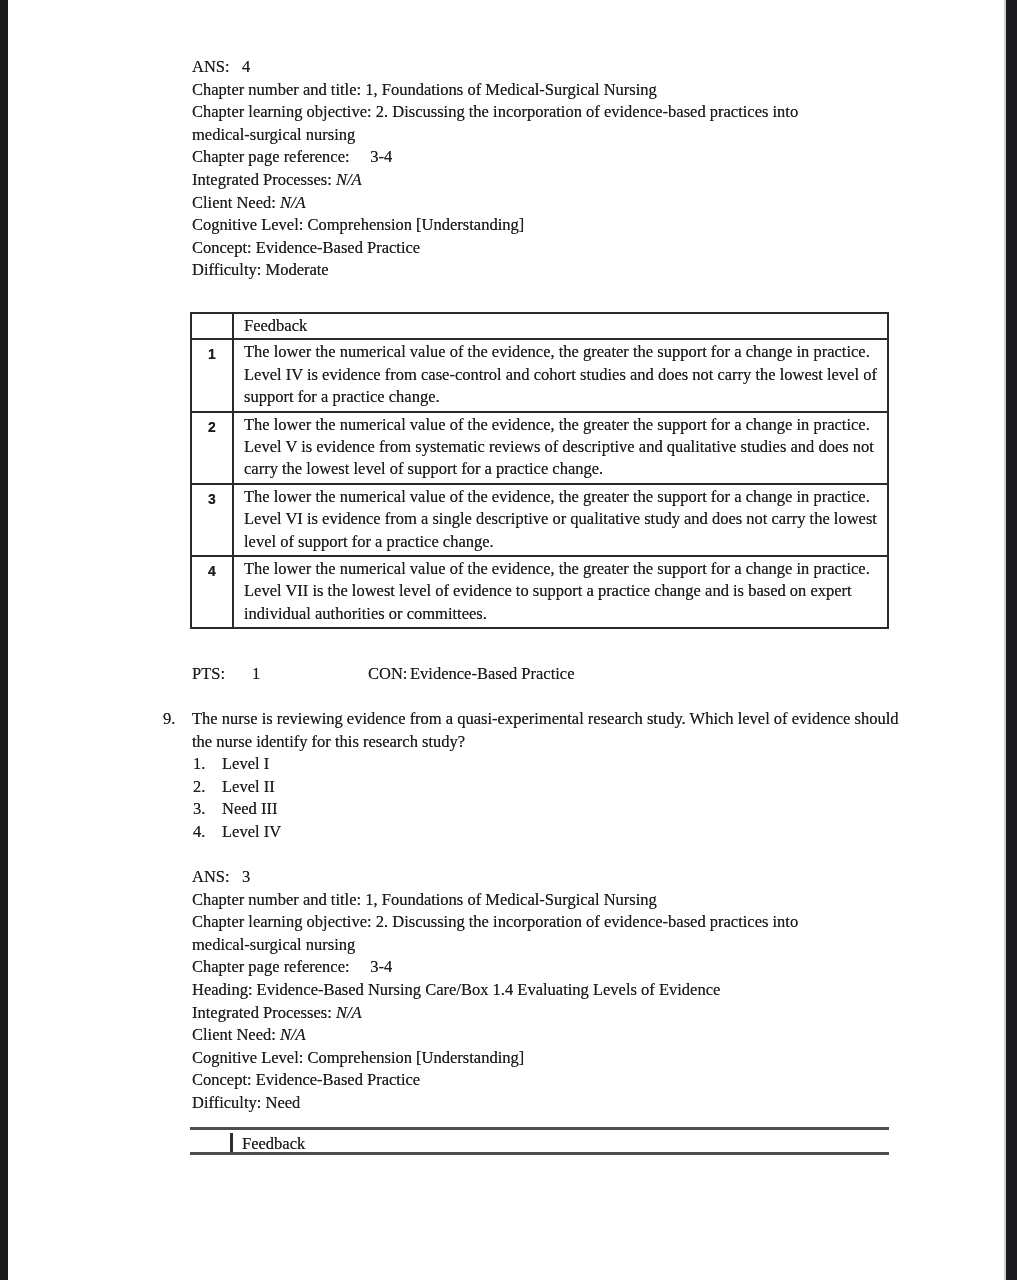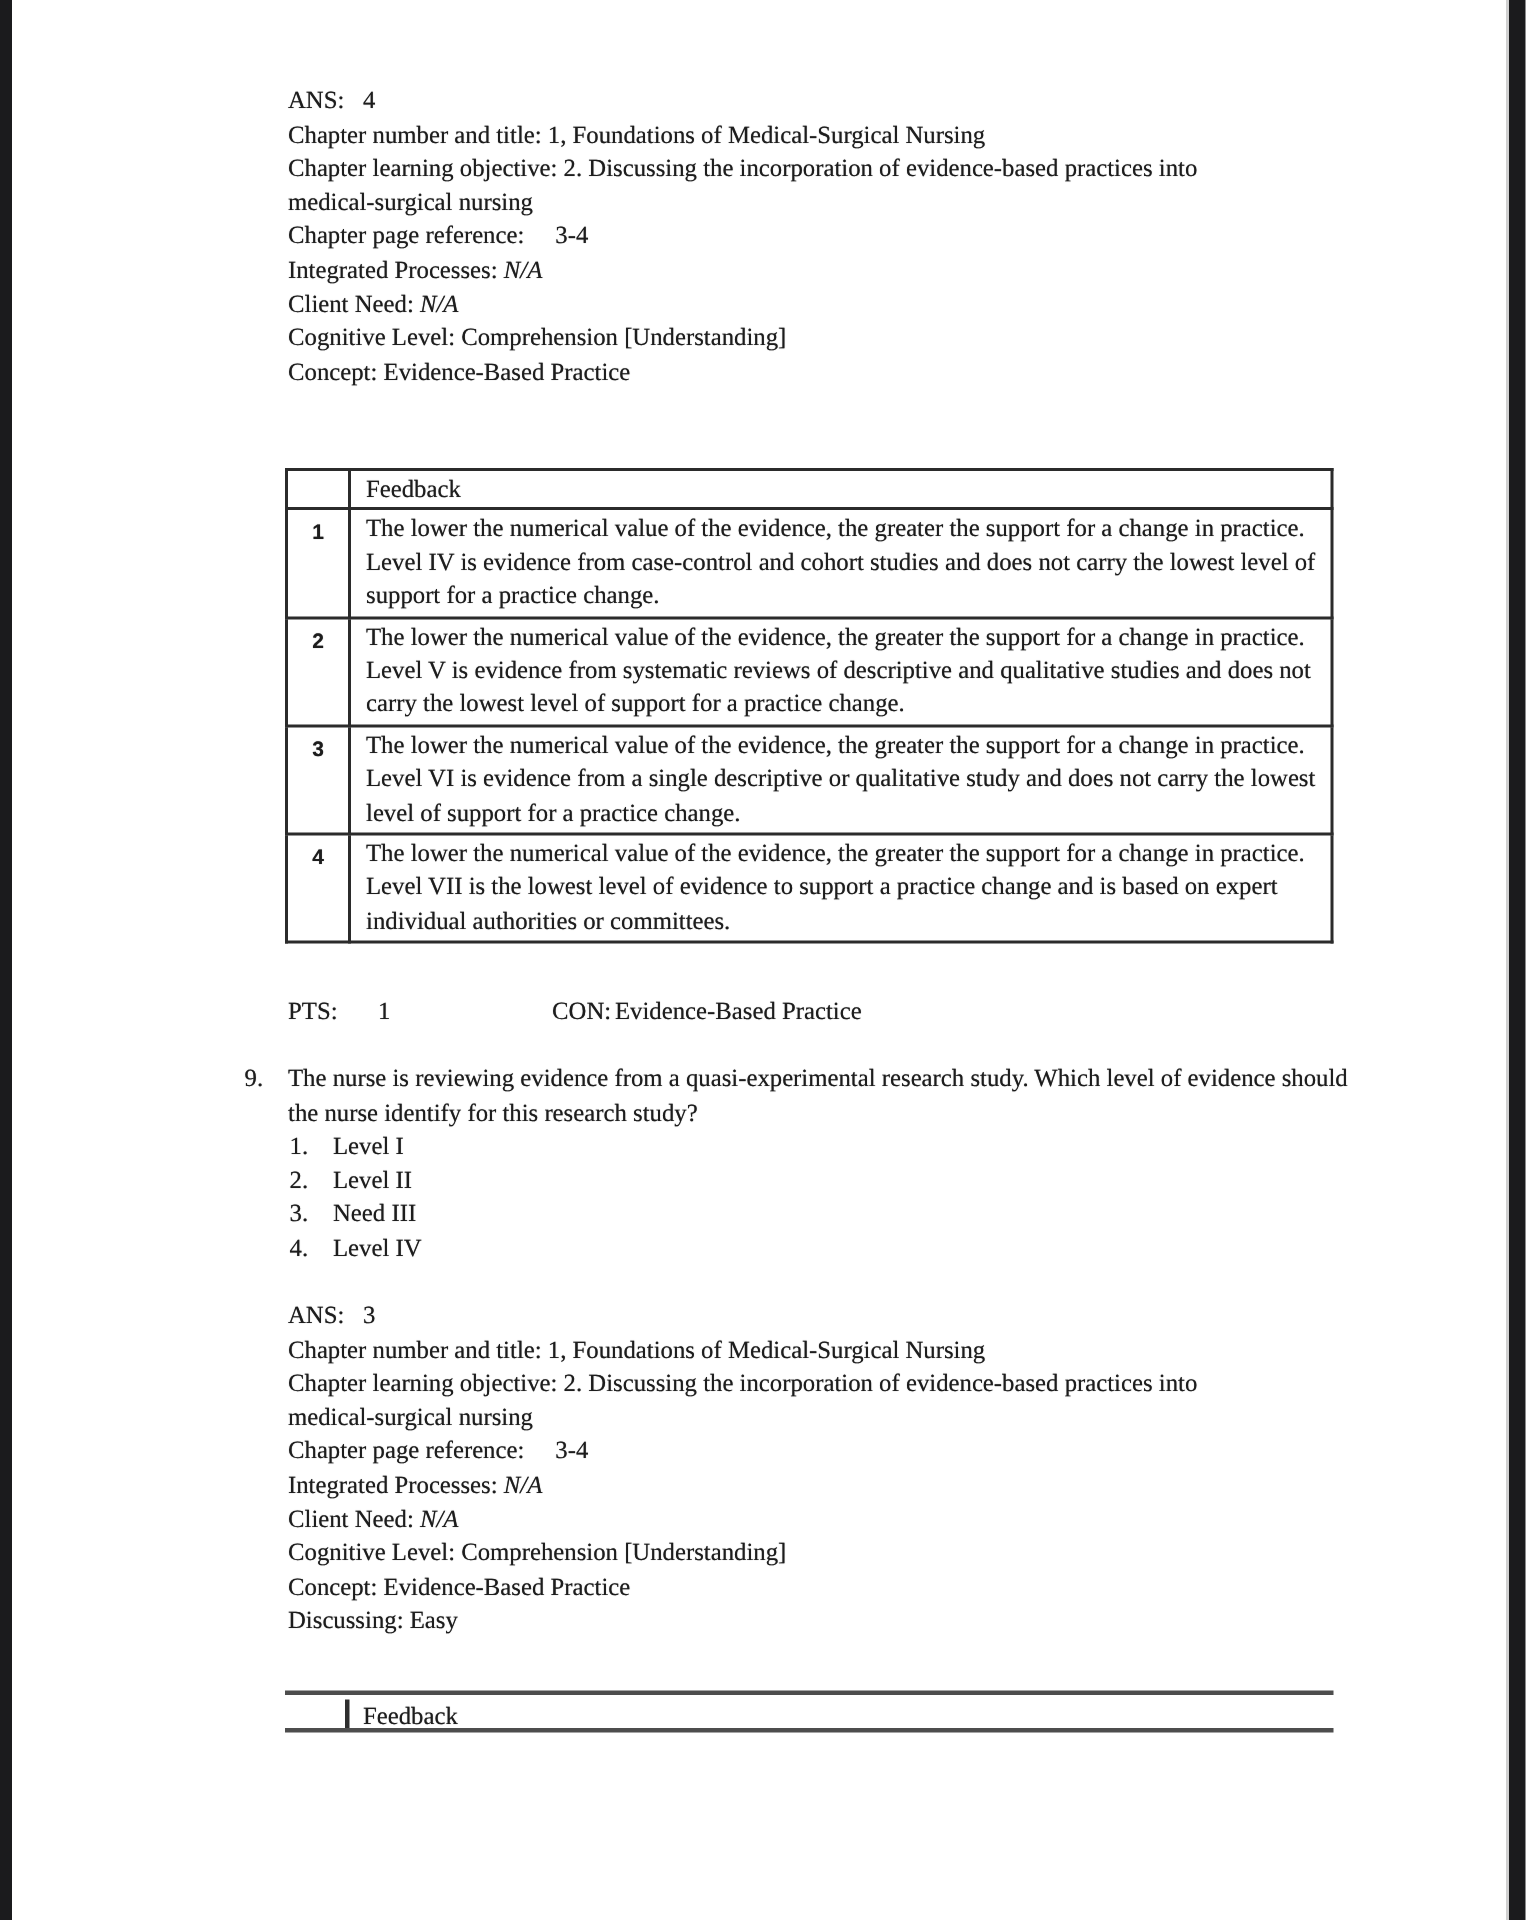--- a/index.html
+++ b/index.html
@@ -98,20 +98,21 @@
 <div class="meta-block textish" style="top:41px;">
   <div class="meta-line">ANS:   4</div>
   <div class="meta-line">Chapter number and title: 1, Foundations of Medical-Surgical Nursing</div>
   <div class="meta-line">Chapter learning objective: 2. Discussing the incorporation of evidence-based practices into</div>
   <div class="meta-line">medical-surgical nursing</div>
   <div class="meta-line">Chapter page reference:     3-4</div>
   <div class="meta-line"><span>Integrated Processes: </span><span class="italic">N/A</span></div>
   <div class="meta-line"><span>Client Need: </span><span class="italic">N/A</span></div>
   <div class="meta-line">Cognitive Level: Comprehension [Understanding]</div>
   <div class="meta-line">Concept: Evidence-Based Practice</div>
+  <div class="meta-line">Difficulty: Moderate</div>
 </div>
 
 <table class="fb-table">
   <tbody>
       <tr class="hdr">
     <td class="num"></td>
     <td class="fbtext">Feedback</td>
   </tr>
   <tr>
     <td class="num">1</td>
@@ -163,23 +164,24 @@
     </div>
   </div>
 </div>
 
 <div class="meta-block textish" style="top:851px;">
   <div class="meta-line">ANS:   3</div>
   <div class="meta-line">Chapter number and title: 1, Foundations of Medical-Surgical Nursing</div>
   <div class="meta-line">Chapter learning objective: 2. Discussing the incorporation of evidence-based practices into</div>
   <div class="meta-line">medical-surgical nursing</div>
   <div class="meta-line">Chapter page reference:     3-4</div>
+  <div class="meta-line">Heading: Evidence-Based Nursing Care/Box 1.4 Evaluating Levels of Evidence</div>
   <div class="meta-line"><span>Integrated Processes: </span><span class="italic">N/A</span></div>
   <div class="meta-line"><span>Client Need: </span><span class="italic">N/A</span></div>
   <div class="meta-line">Cognitive Level: Comprehension [Understanding]</div>
   <div class="meta-line">Concept: Evidence-Based Practice</div>
-  <div class="meta-line">Discussing: Easy</div>
+  <div class="meta-line">Difficulty: Need</div>
 </div>
 
 <div class="partial-table">
   <div class="partial-divider"></div>
   <span class="partial-header">Feedback</span>
 </div>
 
 </body></html>

